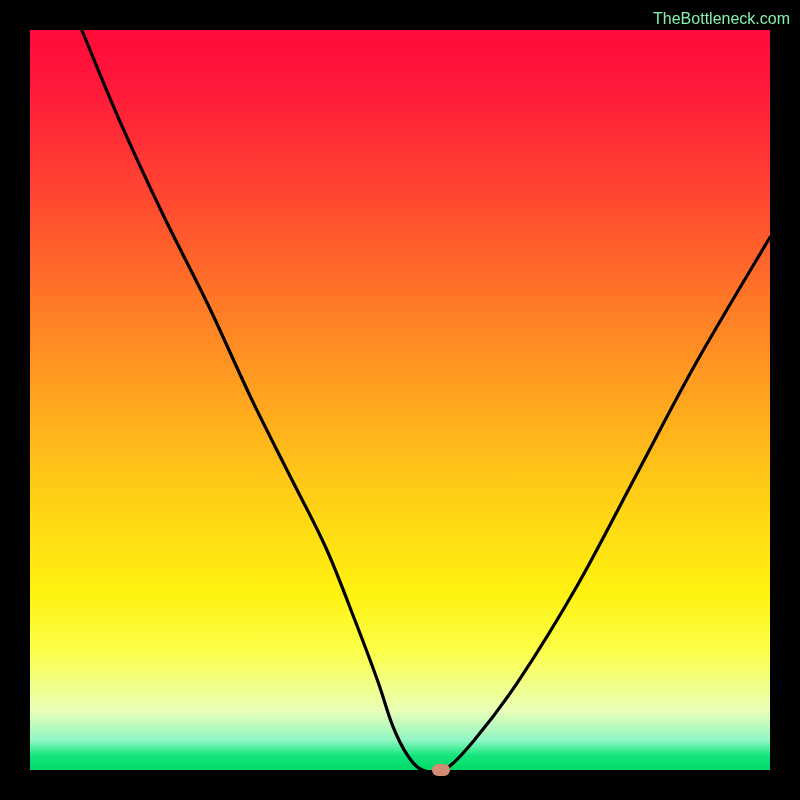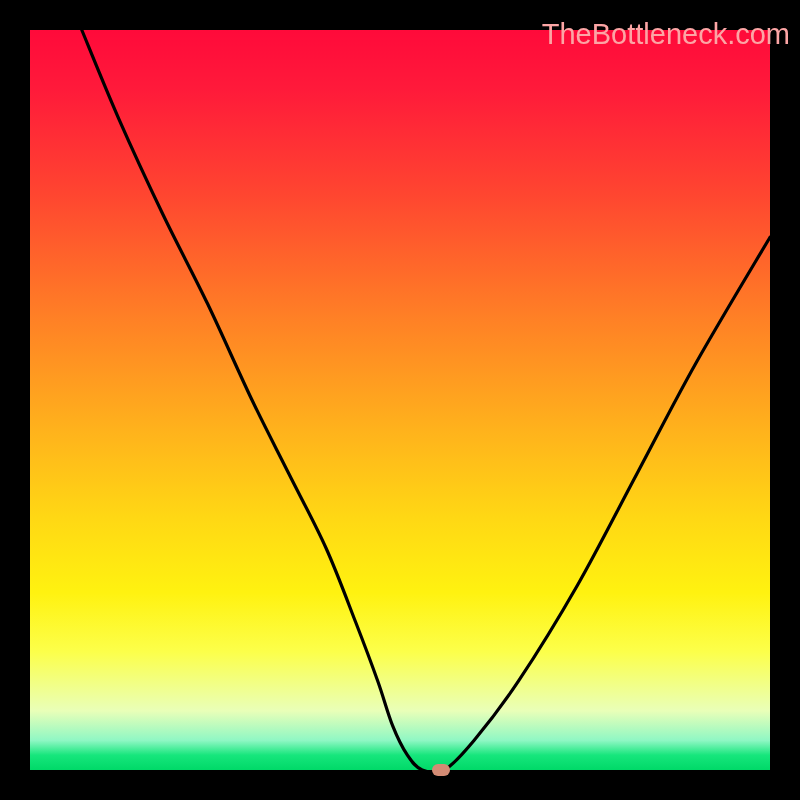--- a/index.html
+++ b/index.html
@@ -12,24 +12,24 @@
     overflow: hidden;
   }
   .container {
     position: relative;
     width: 800px;
     height: 800px;
     background: #000;
   }
   .watermark {
     position: absolute;
-    top: 18px;
+    top: 10px;
     right: 10px;
-    color: #fca5a5;
-    font-size: 29px;
+    color: #86efac;
+    font-size: 16px;
     font-weight: 500;
     z-index: 20;
   }
   .plot-area {
     position: absolute;
     left: 30px;
     top: 30px;
     width: 740px;
     height: 740px;
     background: linear-gradient(to bottom,

